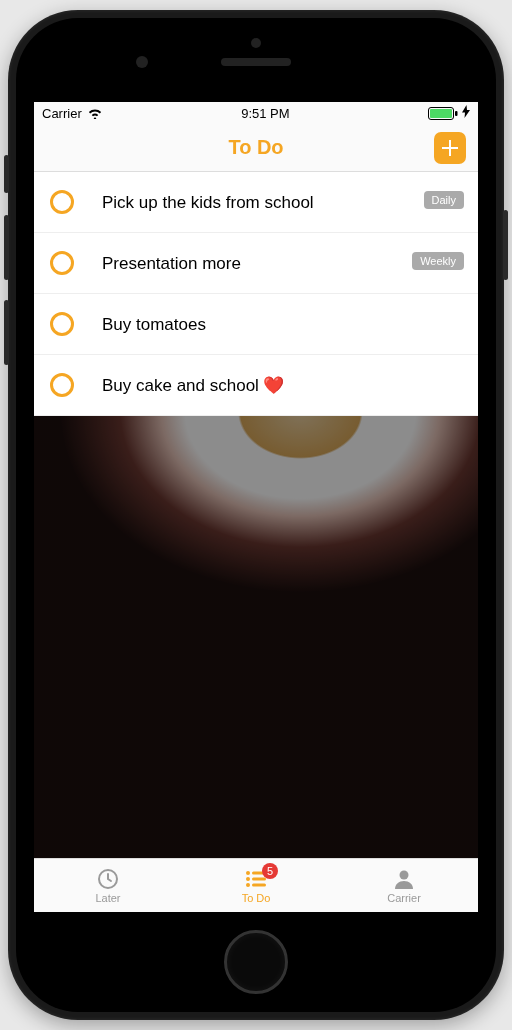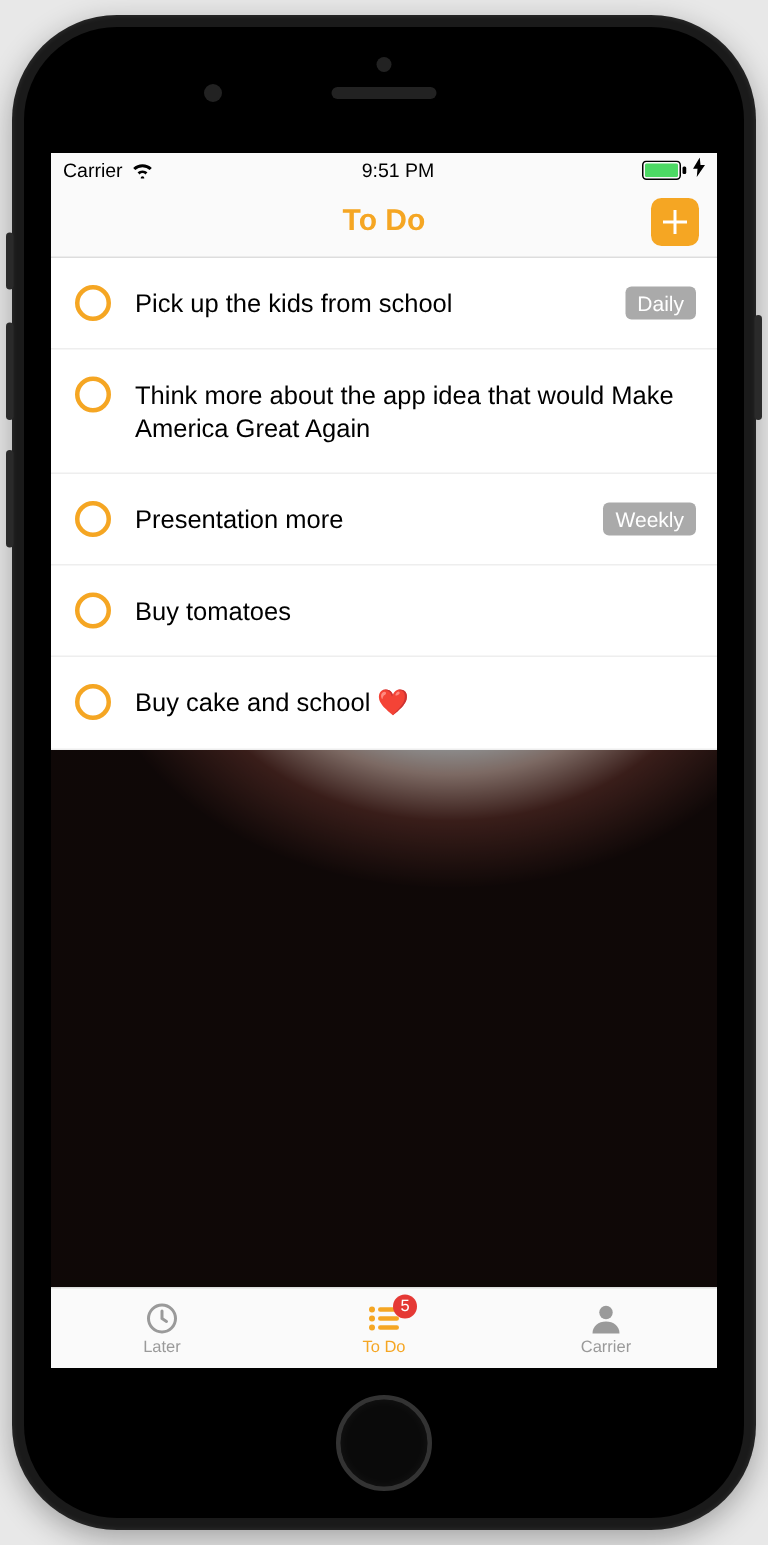--- a/index.html
+++ b/index.html
@@ -106,41 +106,41 @@
     background: #f5a623;
     border-radius: 7px;
     display:flex; align-items:center; justify-content:center;
   }
   .add-btn svg { display:block; }
   .row {
     display: flex;
     align-items: flex-start;
     padding: 18px 14px 18px 16px;
     border-bottom: 1px solid #eee;
-    gap: 16px;
+    gap: 28px;
   }
   .circle {
     flex: 0 0 24px;
     width: 24px; height: 24px;
     border: 3px solid #f5a623;
     border-radius: 50%;
     margin-top: 0px;
   }
   .row-text {
     flex: 1;
     color: #000;
     font-size: 17px;
     line-height: 1.3;
     padding-top: 2px;
   }
   .badge {
     flex: 0 0 auto;
     background: #aaa;
     color: #fff;
-    font-size: 14px;
+    font-size: 11px;
     padding: 3px 8px;
     border-radius: 4px;
     align-self: flex-start;
     margin-top: 1px;
   }
   .screen-stack {
     position: relative;
     height: 100%;
     display:flex;
     flex-direction:column;
@@ -254,24 +254,20 @@
           <div class="photo-overlay"></div>
 
           <div class="list-container">
 
             <div class="row">
               <div class="circle"></div>
               <div class="row-text">Pick up the kids from school</div>
               <div class="badge">Daily</div>
             </div>
 
-            <div class="row">
-              <div class="circle"></div>
-              <div class="row-text">Think more about the app idea that would Make America Great Again</div>
-            </div>
 
             <div class="row">
               <div class="circle"></div>
               <div class="row-text">Presentation more</div>
               <div class="badge">Weekly</div>
             </div>
 
             <div class="row">
               <div class="circle"></div>
               <div class="row-text">Buy tomatoes</div>

